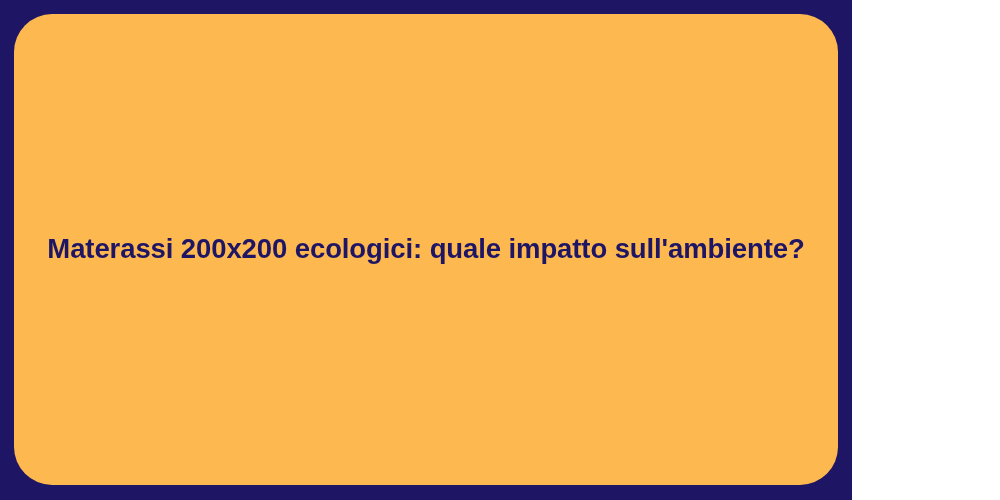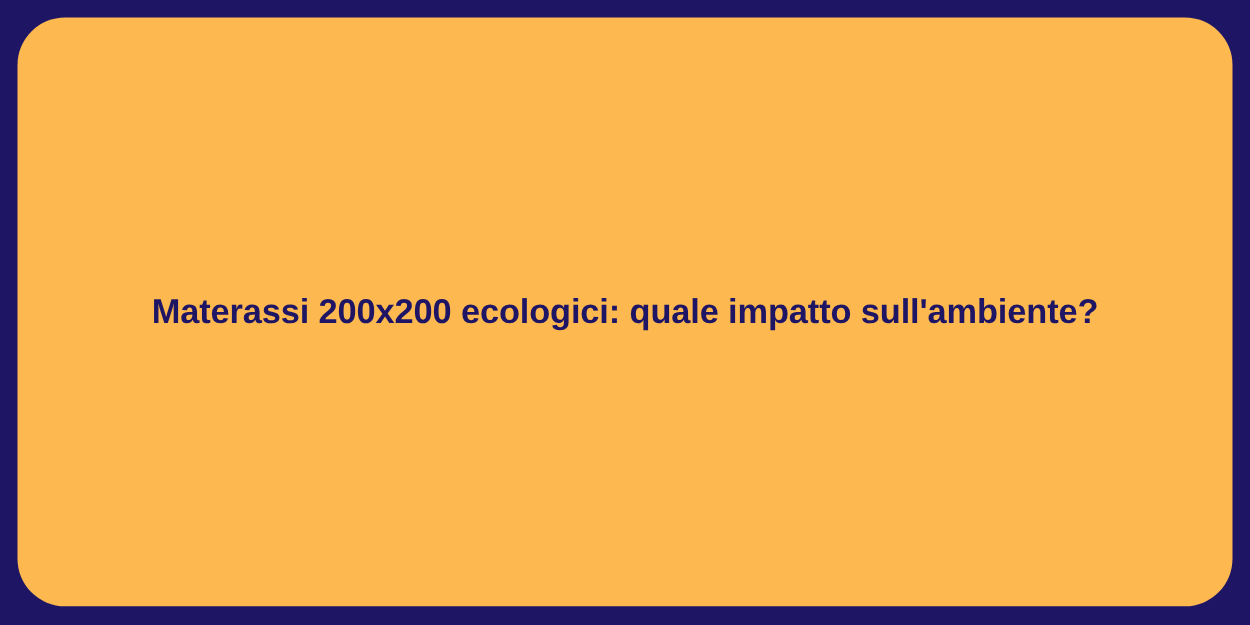--- a/index.html
+++ b/index.html
@@ -10,21 +10,21 @@
     width: 1000px;
     height: 500px;
     overflow: hidden;
     font-family: "Liberation Sans", sans-serif;
   }
 
   
   #banner-frame {
     position: relative;
     box-sizing: border-box;
-    width: 1000px;
+    width: 852px;
     height: 500px;
     background: #1e1564;
     padding: 14px 14px 15px 14px;
   }
 
   
   #banner-card {
     box-sizing: border-box;
     width: 100%;
     height: 100%;

